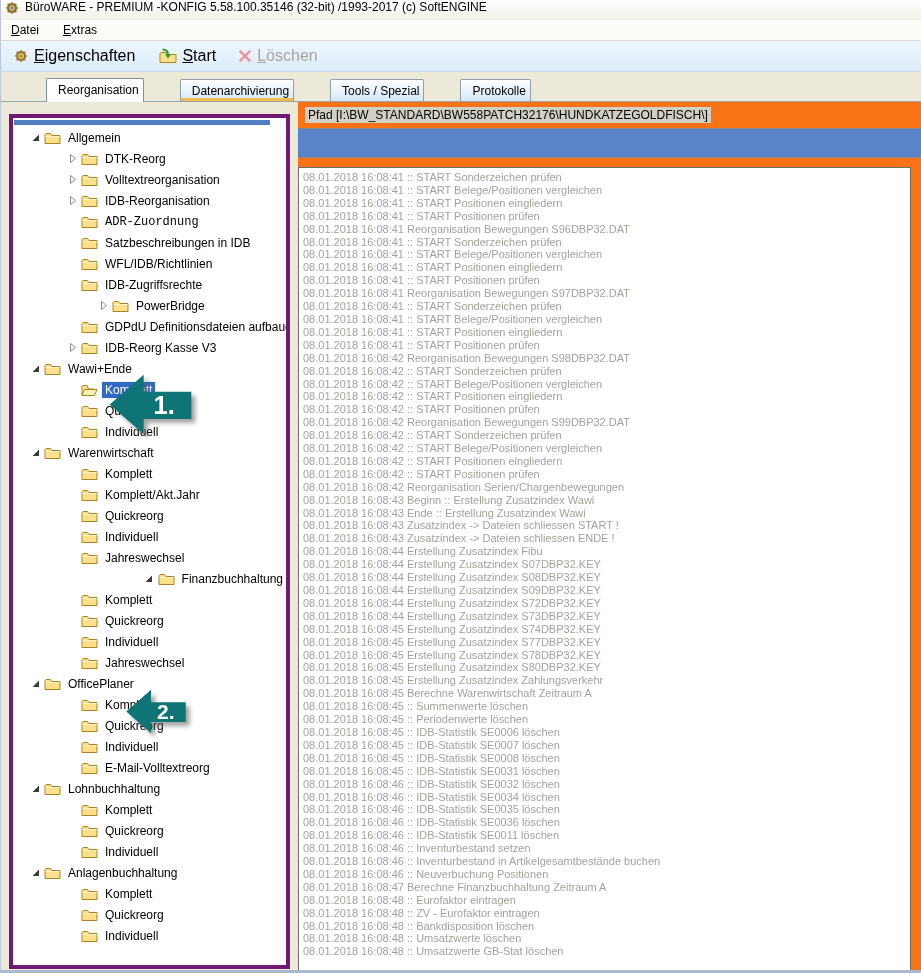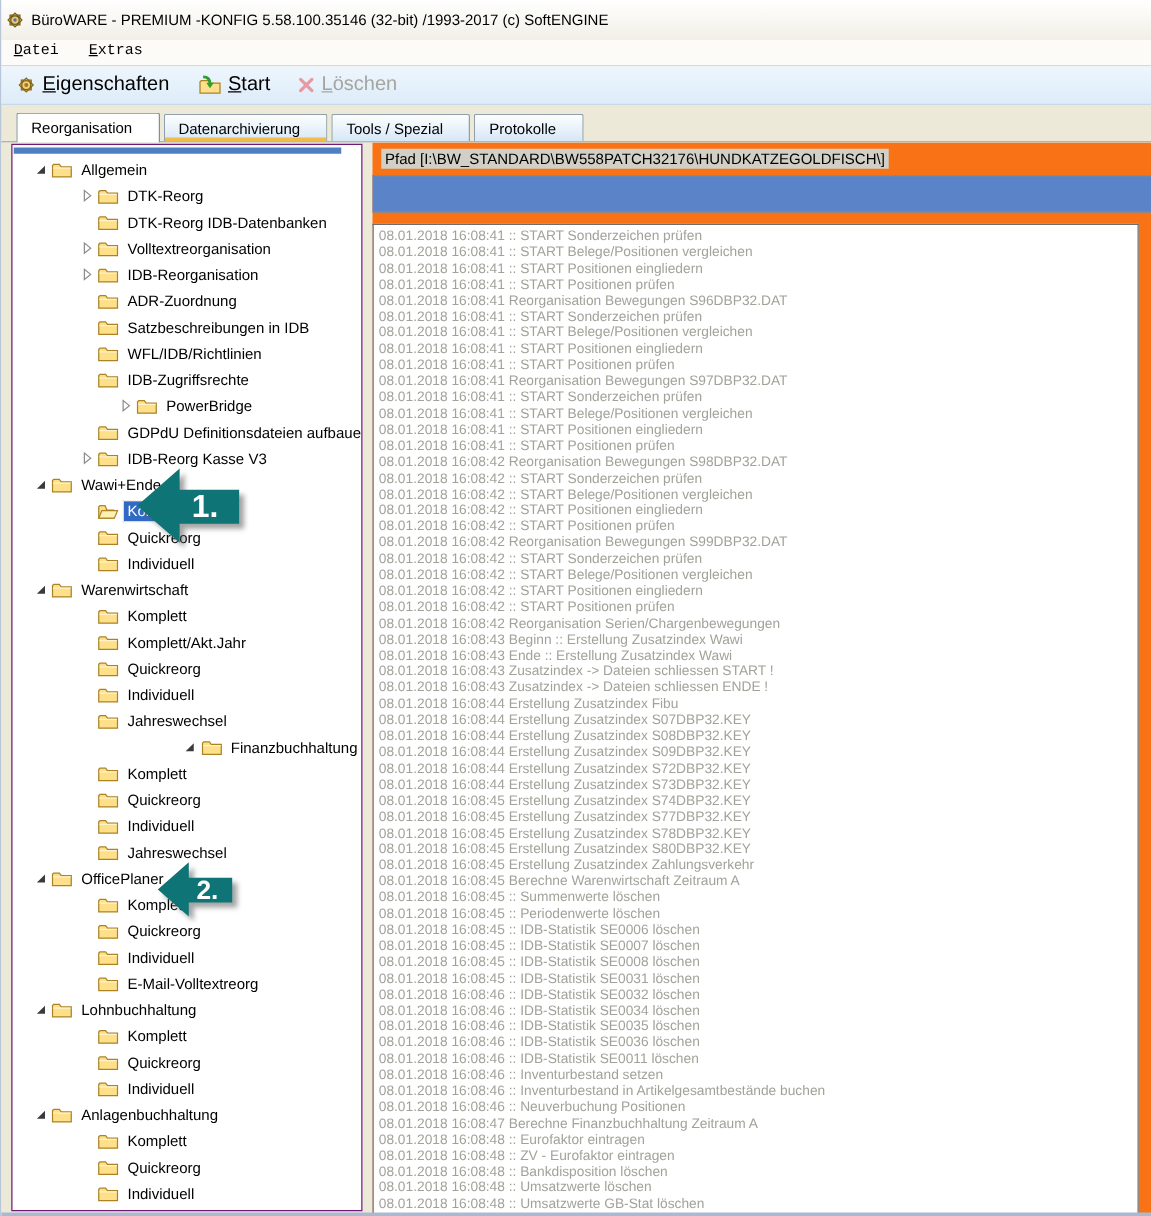--- a/index.html
+++ b/index.html
@@ -4,39 +4,39 @@
 <style>
   html,body{margin:0;padding:0;background:#d4d0c8;}
   *{box-sizing:border-box;}
   .window{
     position:relative;width:921px;height:973px;overflow:hidden;
     background:#ece9d8;display:flex;flex-direction:column;
     font-family:"Liberation Sans",sans-serif;color:#000;
     border-left:1px solid #b9c6da;
   }
   
-  .titlebar{height:32px;background:linear-gradient(#ffffff,#f1efe7);display:flex;align-items:center;gap:5px;padding-left:3px;flex:0 0 auto;}
+  .titlebar{height:20px;background:linear-gradient(#ffffff,#f1efe7);display:flex;align-items:flex-start;gap:5px;padding-left:3px;flex:0 0 auto;}
   .title-text{font-size:12px;white-space:nowrap;}
   .app-icon{display:inline-flex;width:16px;height:16px;}
   
-  .menubar{height:21px;background:#fcfbf8;border-bottom:1px solid #dcd9cd;display:flex;gap:20px;padding-left:8px;font-size:12px;flex:0 0 auto;font-family:Liberation Mono, monospace;}
+  .menubar{height:21px;background:#fcfbf8;border-bottom:1px solid #dcd9cd;display:flex;align-items:center;gap:20px;padding-left:8px;font-size:12px;flex:0 0 auto;}
   .menu-item{cursor:default;padding:1px 2px;}
   
   .toolbar{height:31px;background:linear-gradient(#eef6fd,#ddecf9);border-bottom:1px solid #c9d8e6;display:flex;align-items:center;gap:14px;padding-left:8px;font-size:16px;flex:0 0 auto;}
   .tool-btn{display:flex;align-items:center;gap:5px;border:none;background:transparent;font:inherit;padding:2px 4px;cursor:default;}
   .tool-btn.disabled{color:#a5a5a0;}
   .tool-icon{display:inline-flex;align-items:center;}
   
   .tabstrip{margin-top:7px;padding-left:12px;border-bottom:1px solid #95a4ad;display:flex;align-items:flex-end;flex:0 0 auto;height:23px;}
-  .tab{font-size:12px;padding:4px 21px 3px 11px;border:1px solid #8fa0ac;border-bottom:none;border-radius:2px 2px 0 0;background:linear-gradient(#fdfeff,#d6e7f7);margin-right:3px;position:relative;cursor:default;}
+  .tab{font-size:12px;padding:4px 4px 3px 11px;border:1px solid #8fa0ac;border-bottom:none;border-radius:2px 2px 0 0;background:linear-gradient(#fdfeff,#d6e7f7);margin-right:3px;position:relative;cursor:default;margin-left:33px;}
   .tab.active{background:#fff;padding-bottom:5px;margin-bottom:-1px;z-index:2;border-color:#7e919e;}
   .tab.highlighted{box-shadow:inset 0 -3px 0 #f2bc4a;}
   
   .content{flex:1;position:relative;background:#ece9d8;overflow:hidden;}
-  .tree-panel{position:absolute;left:8px;top:1px;bottom:4px;width:281px;background:#fff;border:1px solid #701a75;overflow:hidden;}
+  .tree-panel{position:absolute;left:8px;top:12px;bottom:4px;width:281px;background:#fff;border:4px solid #701a75;overflow:hidden;}
   .tree-topbar{height:5px;background:#4f7fc3;margin:2px 16px 2px 1px;}
   .tree-row{height:21px;display:flex;align-items:center;font-size:12px;white-space:nowrap;}
   .expander{width:12px;height:12px;display:inline-flex;align-items:center;justify-content:center;flex:0 0 auto;}
   .folder{display:inline-flex;margin:0 4px 0 3px;flex:0 0 auto;}
   .tree-label{padding:1px 3px;}
   .tree-label.selected{background:#316ac5;color:#fff;outline:1px dotted #e8e4d8;}
   
   .right-panel{position:absolute;left:297px;top:0;right:0;bottom:0;background:#f97316;}
   .path-row{height:26px;display:flex;align-items:center;padding-left:7px;}
   .path-label{background:#d2cfc6;font-size:12px;padding:1px 3px;}
@@ -142,30 +142,20 @@
             </span>
             <span class="folder">
               <svg width="17" height="14" viewBox="0 0 17 14">
                 <path d="M1 3.5 L1 12.5 L16 12.5 L16 4.5 L8 4.5 L6.5 2.5 L2 2.5 Z" fill="#ffe08a" stroke="#ab8325"></path>
                 <path d="M1.5 5.5 L15.5 5.5" stroke="#fff3c9" stroke-width="1" fill="none"></path>
               </svg>
             </span>
             <span class="tree-label">DTK-Reorg</span>
           </div>
           <div class="tree-row" style="padding-left: 53px;">
-            <span class="expander"></span>
-            <span class="folder">
-              <svg width="17" height="14" viewBox="0 0 17 14">
-                <path d="M1 3.5 L1 12.5 L16 12.5 L16 4.5 L8 4.5 L6.5 2.5 L2 2.5 Z" fill="#ffe08a" stroke="#ab8325"></path>
-                <path d="M1.5 5.5 L15.5 5.5" stroke="#fff3c9" stroke-width="1" fill="none"></path>
-              </svg>
-            </span>
-            <span class="tree-label">DTK-Reorg IDB-Datenbanken</span>
-          </div>
-          <div class="tree-row" style="padding-left: 53px;">
             <span class="expander">
               <svg width="11" height="11" viewBox="0 0 11 11">
                 <polygon points="3.5,1.5 3.5,9.5 8.5,5.5" fill="#fff" stroke="#8d8d8d" stroke-width="1"></polygon>
               </svg>
             </span>
             <span class="folder">
               <svg width="17" height="14" viewBox="0 0 17 14">
                 <path d="M1 3.5 L1 12.5 L16 12.5 L16 4.5 L8 4.5 L6.5 2.5 L2 2.5 Z" fill="#ffe08a" stroke="#ab8325"></path>
                 <path d="M1.5 5.5 L15.5 5.5" stroke="#fff3c9" stroke-width="1" fill="none"></path>
               </svg>
@@ -179,21 +169,21 @@
               </svg>
             </span>
             <span class="folder">
               <svg width="17" height="14" viewBox="0 0 17 14">
                 <path d="M1 3.5 L1 12.5 L16 12.5 L16 4.5 L8 4.5 L6.5 2.5 L2 2.5 Z" fill="#ffe08a" stroke="#ab8325"></path>
                 <path d="M1.5 5.5 L15.5 5.5" stroke="#fff3c9" stroke-width="1" fill="none"></path>
               </svg>
             </span>
             <span class="tree-label">IDB-Reorganisation</span>
           </div>
-          <div class="tree-row" style="padding-left: 53px;">
+          <div class="tree-row" style="padding-left: 53px; font-family: Liberation Mono, monospace;">
             <span class="expander"></span>
             <span class="folder">
               <svg width="17" height="14" viewBox="0 0 17 14">
                 <path d="M1 3.5 L1 12.5 L16 12.5 L16 4.5 L8 4.5 L6.5 2.5 L2 2.5 Z" fill="#ffe08a" stroke="#ab8325"></path>
                 <path d="M1.5 5.5 L15.5 5.5" stroke="#fff3c9" stroke-width="1" fill="none"></path>
               </svg>
             </span>
             <span class="tree-label">ADR-Zuordnung</span>
           </div>
           <div class="tree-row" style="padding-left: 53px;">

